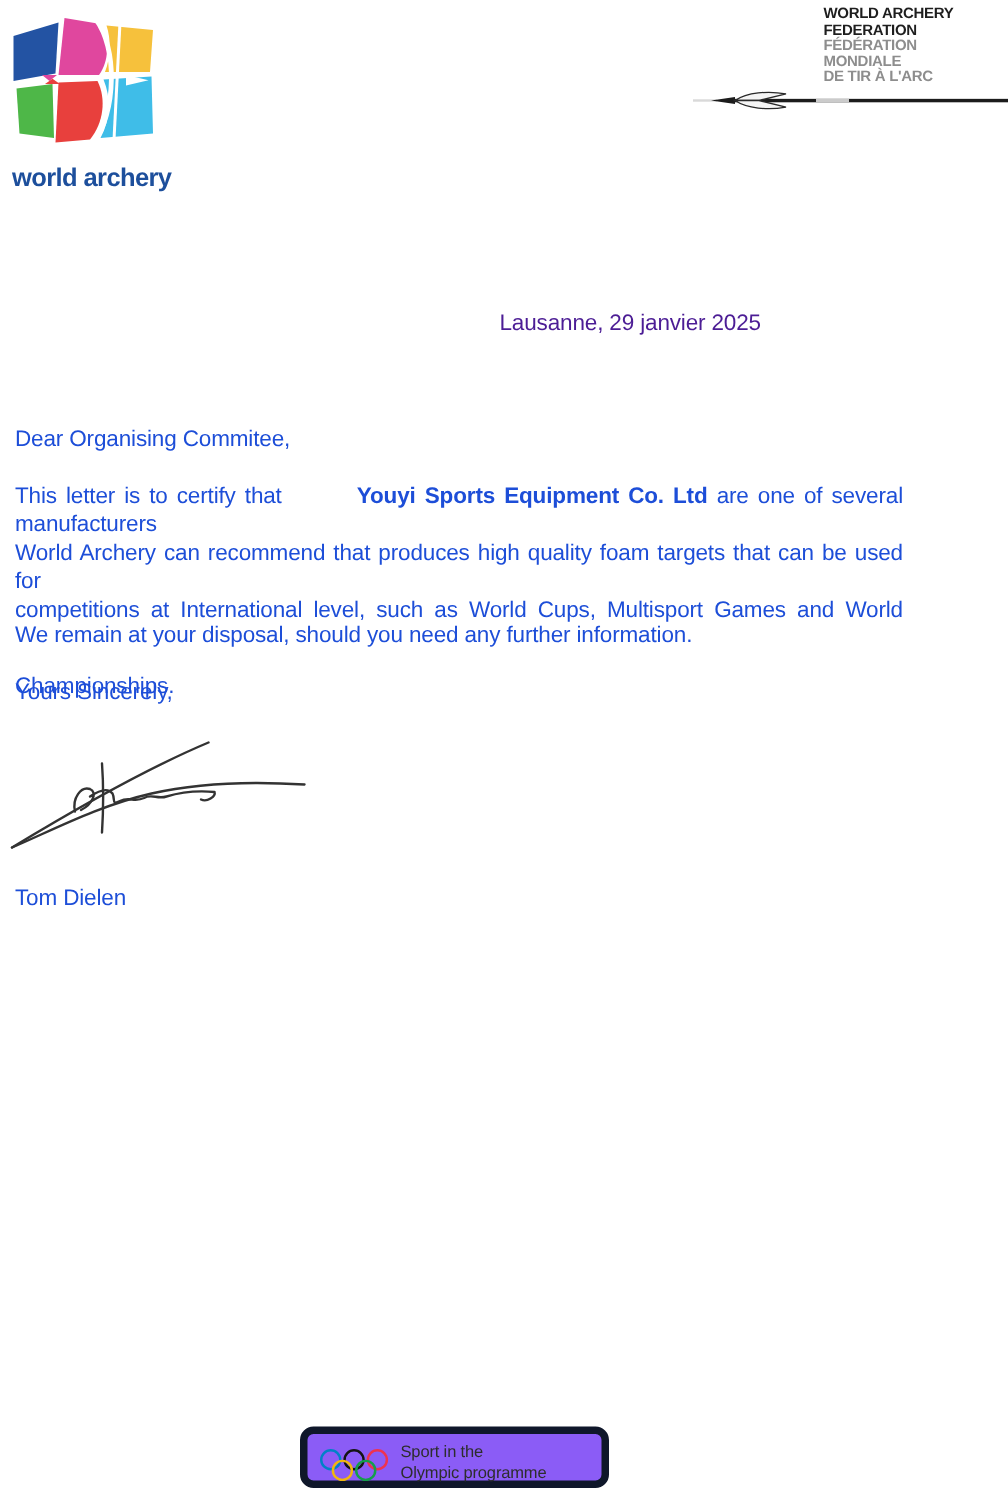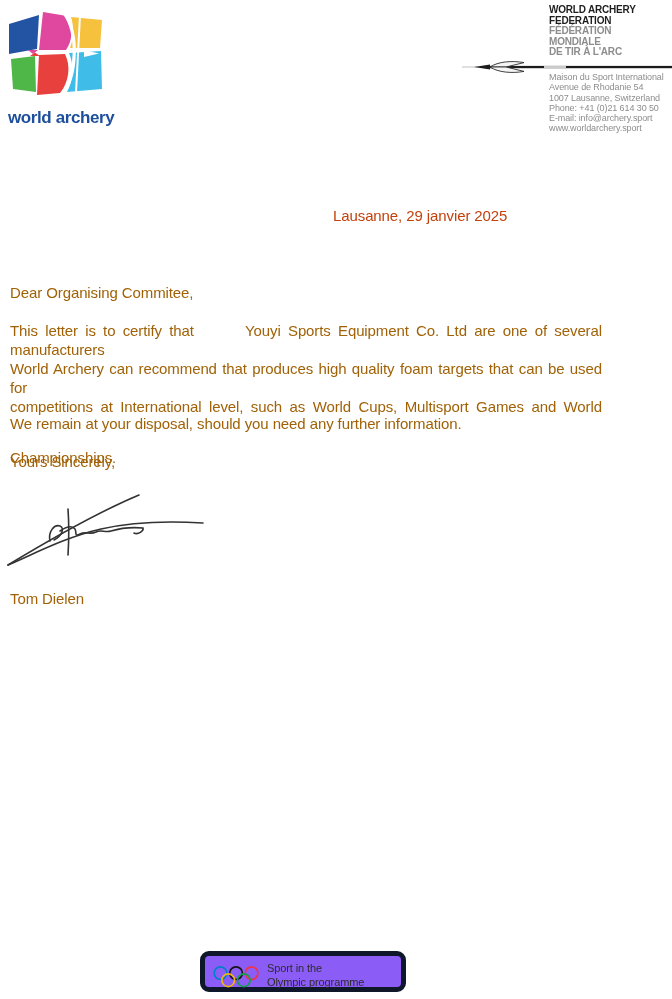--- a/index.html
+++ b/index.html
@@ -28,31 +28,31 @@
   
   .org-block { left: 549px; top: 5px; width: 120px; font-weight: 700;
     font-size: 10px; line-height: 10.6px; letter-spacing: -0.2px; }
   .org-en { color: #1e1e1e; }
   .org-fr { color: #8d8d8d; }
 
   .address-block { left: 549px; top: 72px; width: 122px;
     font-size: 9px; line-height: 10.3px; letter-spacing: -0.1px; color: #8d8d8d; }
 
   
-  .dateline { left: 333px; top: 207px; font-size: 15px; letter-spacing: -0.1px; color: #c2410c; }
-  .body-text { font-size: 15px; line-height: 19px; letter-spacing: -0.1px; color: #a16207; }
+  .dateline { left: 333px; top: 207px; font-size: 15px; letter-spacing: -0.1px; color: #4c1d95; }
+  .body-text { font-size: 15px; line-height: 19px; letter-spacing: -0.1px; color: #1d4ed8; }
   .salutation { left: 10px; top: 283px; width: 592px; }
   .para1 { left: 10px; top: 321px; width: 592px; }
   .para1 .jline { text-align: justify; text-align-last: justify; }
   .para1 .lastline { text-align: left; margin-top: 32px; }
   .para2 { left: 10px; top: 414px; width: 592px; }
   .closing { left: 10px; top: 452px; width: 300px; }
   .signature { left: 6px; top: 485px; }
   .signer { left: 10px; top: 589px; width: 300px; }
-  .bold { font-weight: 400; margin-left: 44px; }
+  .bold { font-weight: 700; margin-left: 44px; }
 
   
   .ioc-badge {
     left: 200px; top: 951px; width: 206px; height: 41px;
     border: 5px solid #0f172a; border-radius: 9px; background: #8b5cf6;
   }
   .ioc-rings { position: absolute; left: 8px; top: 8px; }
   .ioc-text { position: absolute; left: 62px; top: 6px;
     font-size: 11px; line-height: 13.5px; color: #2d2d2d; letter-spacing: -0.1px; }
 </style>
@@ -88,28 +88,20 @@
 
   <svg class="abs" style="left:460px; top:59px;" width="212" height="16" viewBox="0 0 212 16">
     <rect x="2" y="7.2" width="16" height="1.6" fill="#d9d9d9"></rect>
     <rect x="26" y="6.9" width="186" height="2.3" fill="#1c1c1c"></rect>
     <polygon points="14,8 30,5.6 30,10.4" fill="#1c1c1c"></polygon>
     <rect x="84" y="6.9" width="22" height="2.3" fill="#cbcbcb"></rect>
     <path d="M30,8 C38,2.6 52,1.4 64,3.6 L46,8 Z" fill="#f5f5f5" stroke="#2a2a2a" stroke-width="0.9"></path>
     <path d="M30,8 C38,13.4 52,14.6 64,12.4 L46,8 Z" fill="#f5f5f5" stroke="#2a2a2a" stroke-width="0.9"></path>
   </svg>
 
-  <div class="abs address-block">
-    <div>Maison du Sport International</div>
-    <div>Avenue de Rhodanie 54</div>
-    <div>1007 Lausanne, Switzerland</div>
-    <div>Phone: +41 (0)21 614 30 50</div>
-    <div>E-mail: info@archery.sport</div>
-    <div>www.worldarchery.sport</div>
-  </div>
 
   <div class="abs dateline">Lausanne, 29 janvier 2025</div>
 
   <div class="abs body-text salutation">Dear Organising Commitee,</div>
 
   <div class="abs body-text para1">
     <div class="jline"><span>This letter is to certify that </span><span class="bold">Youyi Sports Equipment Co. Ltd</span><span> are one of several manufacturers</span></div>
     <div class="jline"><span>World Archery can recommend that produces high quality foam targets that can be used for</span></div>
     <div class="jline"><span>competitions at International level, such as World Cups, Multisport Games and World</span></div>
     <div class="lastline"><span>Championships.</span></div>

